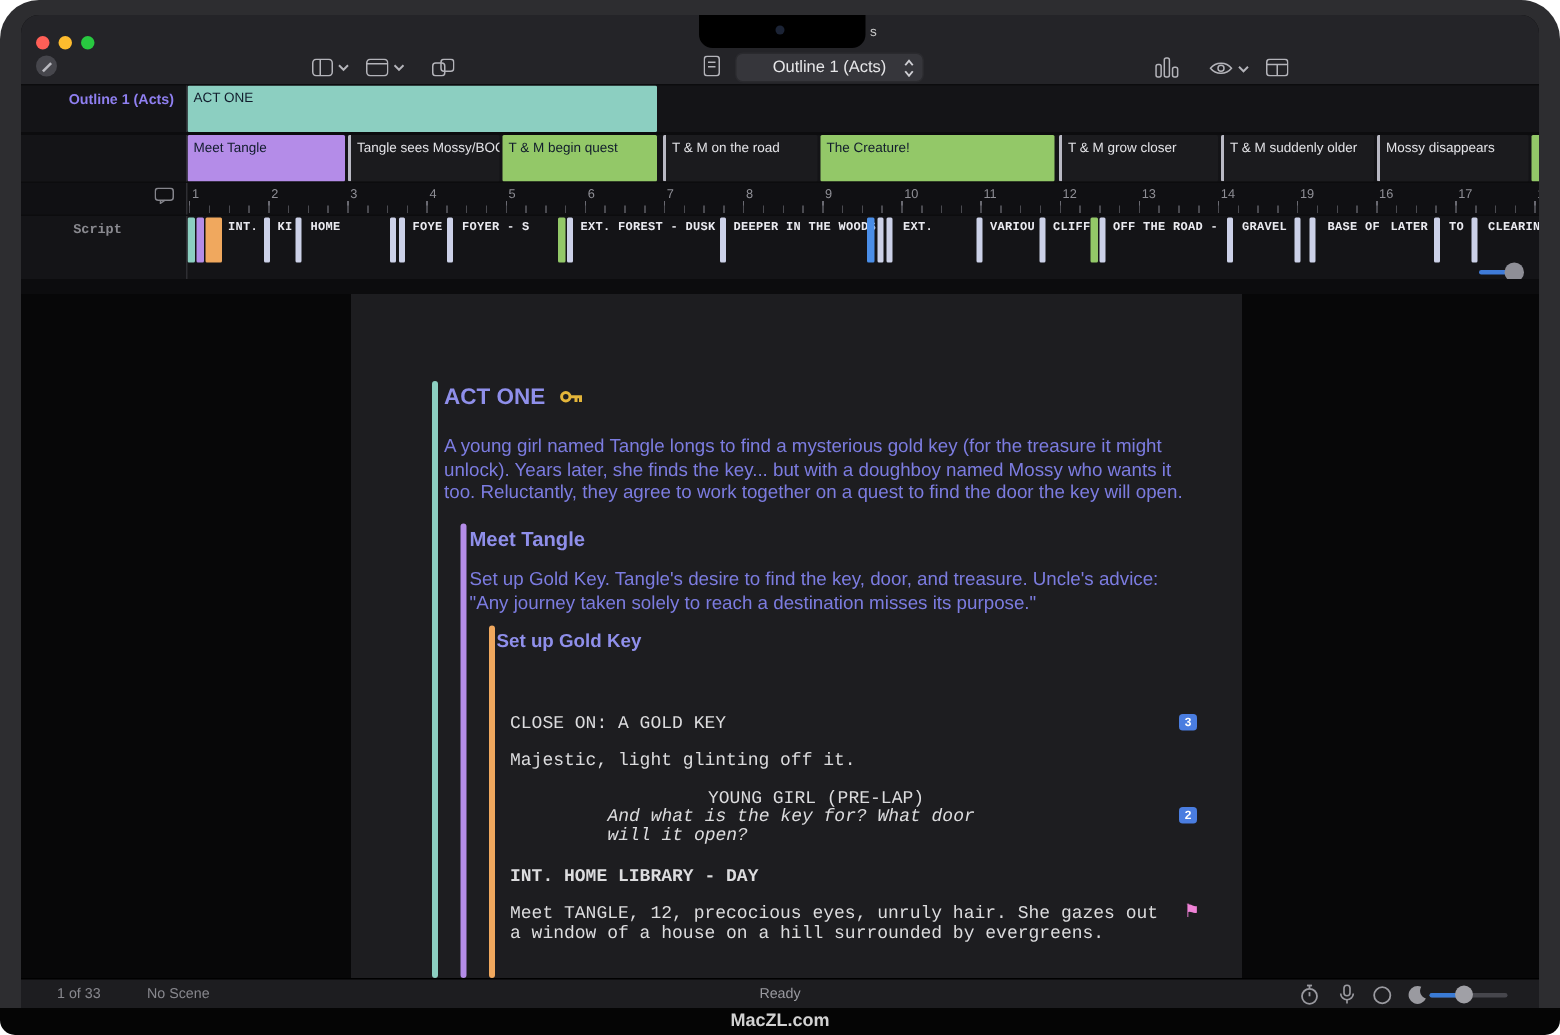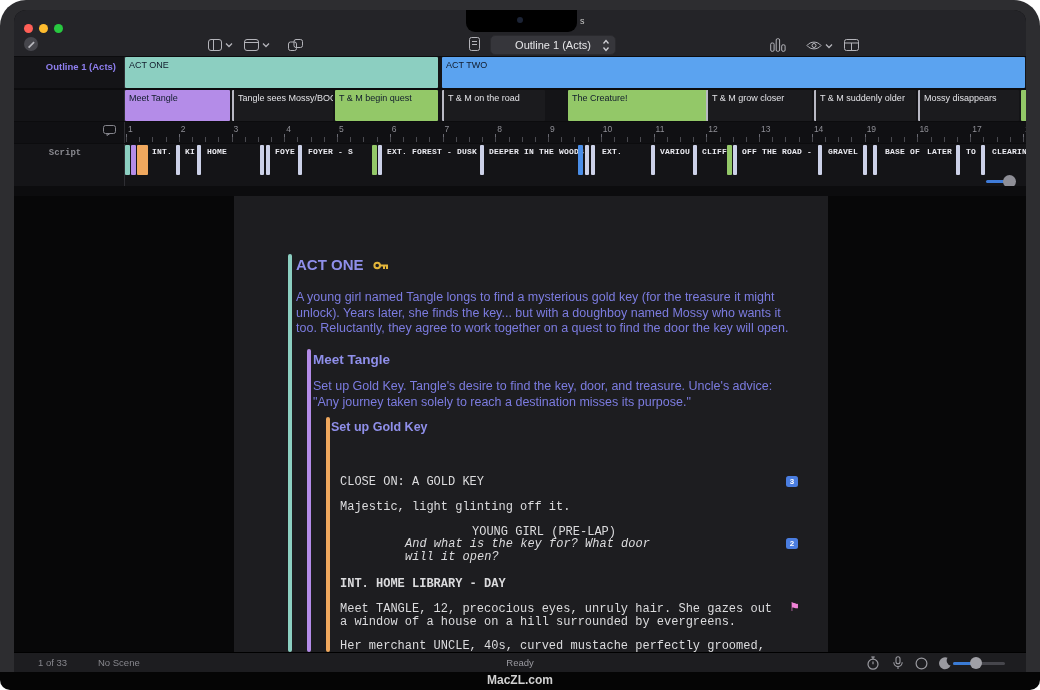--- a/index.html
+++ b/index.html
@@ -174,31 +174,30 @@
             <line x1="0.5" y1="4" x2="14.5" y2="4" stroke="#b4b4ba"></line>
             <line x1="7.5" y1="4" x2="7.5" y2="11.5" stroke="#b4b4ba"></line>
           </svg>
       </span>
     </div>
 
     <div class="tl-row row1">
       <div class="row-label">Outline 1 (Acts)</div>
       <div class="row-track">
           <div class="block filled" style="left: 0px; width: 313px; background: rgb(140, 207, 193);">ACT ONE</div>
-          <div class="block filled" style="left: 317px; width: 583px; background: rgb(91, 163, 240);">ACT TWO</div>
         </div>
     </div>
 
     <div class="tl-row row2">
       <div class="row-track">
           <div class="block filled" style="left: 0px; width: 105px; background: rgb(180, 140, 232);">Meet Tangle</div>
           <div class="block hollow" style="left: 107px; width: 101px;">Tangle sees Mossy/BOOM</div>
           <div class="block filled" style="left: 210px; width: 103px; background: rgb(147, 200, 104);">T &amp; M begin quest</div>
           <div class="block hollow" style="left: 317px; width: 103px;">T &amp; M on the road</div>
-          <div class="block filled" style="left: 422px; width: 156px; background: rgb(147, 200, 104); margin-left: 21px;">The Creature!</div>
+          <div class="block filled" style="left: 422px; width: 156px; background: rgb(147, 200, 104);">The Creature!</div>
           <div class="block hollow" style="left: 581px; width: 106px;">T &amp; M grow closer</div>
           <div class="block hollow" style="left: 689px; width: 102px;">T &amp; M suddenly older</div>
           <div class="block hollow" style="left: 793px; width: 101px;">Mossy disappears</div>
           <div class="block filled" style="left: 896px; width: 4px; background: rgb(147, 200, 104);"></div>
         </div>
     </div>
 
     <div class="tl-row ruler-row">
       <div class="row-label" style="padding-top:3px">
         <svg width="13" height="11">
@@ -304,21 +303,20 @@
 
         <div id="script-lines">
             <div class="ln action">CLOSE ON: A GOLD KEY<span class="badge">3</span></div>
             <div class="ln action">Majestic, light glinting off it.</div>
             <div class="ln character">YOUNG GIRL (PRE-LAP)</div>
             <div class="ln dialogue italic">And what is the key for? What door
 will it open?<span class="badge">2</span></div>
             <div class="ln scene_heading">INT. HOME LIBRARY - DAY</div>
             <div class="ln action">Meet TANGLE, 12, precocious eyes, unruly hair. She gazes out
 a window of a house on a hill surrounded by evergreens.<span class="flag">⚑</span></div>
-            <div class="ln action">Her merchant UNCLE, 40s, curved mustache perfectly groomed,</div>
           </div>
       </div>
     </div>
 
     <div class="statusbar">
       <span class="sb-item" style="left:24px">1 of 33</span>
       <span class="sb-item" style="left:84px">No Scene</span>
       <span class="sb-item sb-center">Ready</span>
 
       <span class="sb-item" style="left:852px;top:3px;line-height:0">

